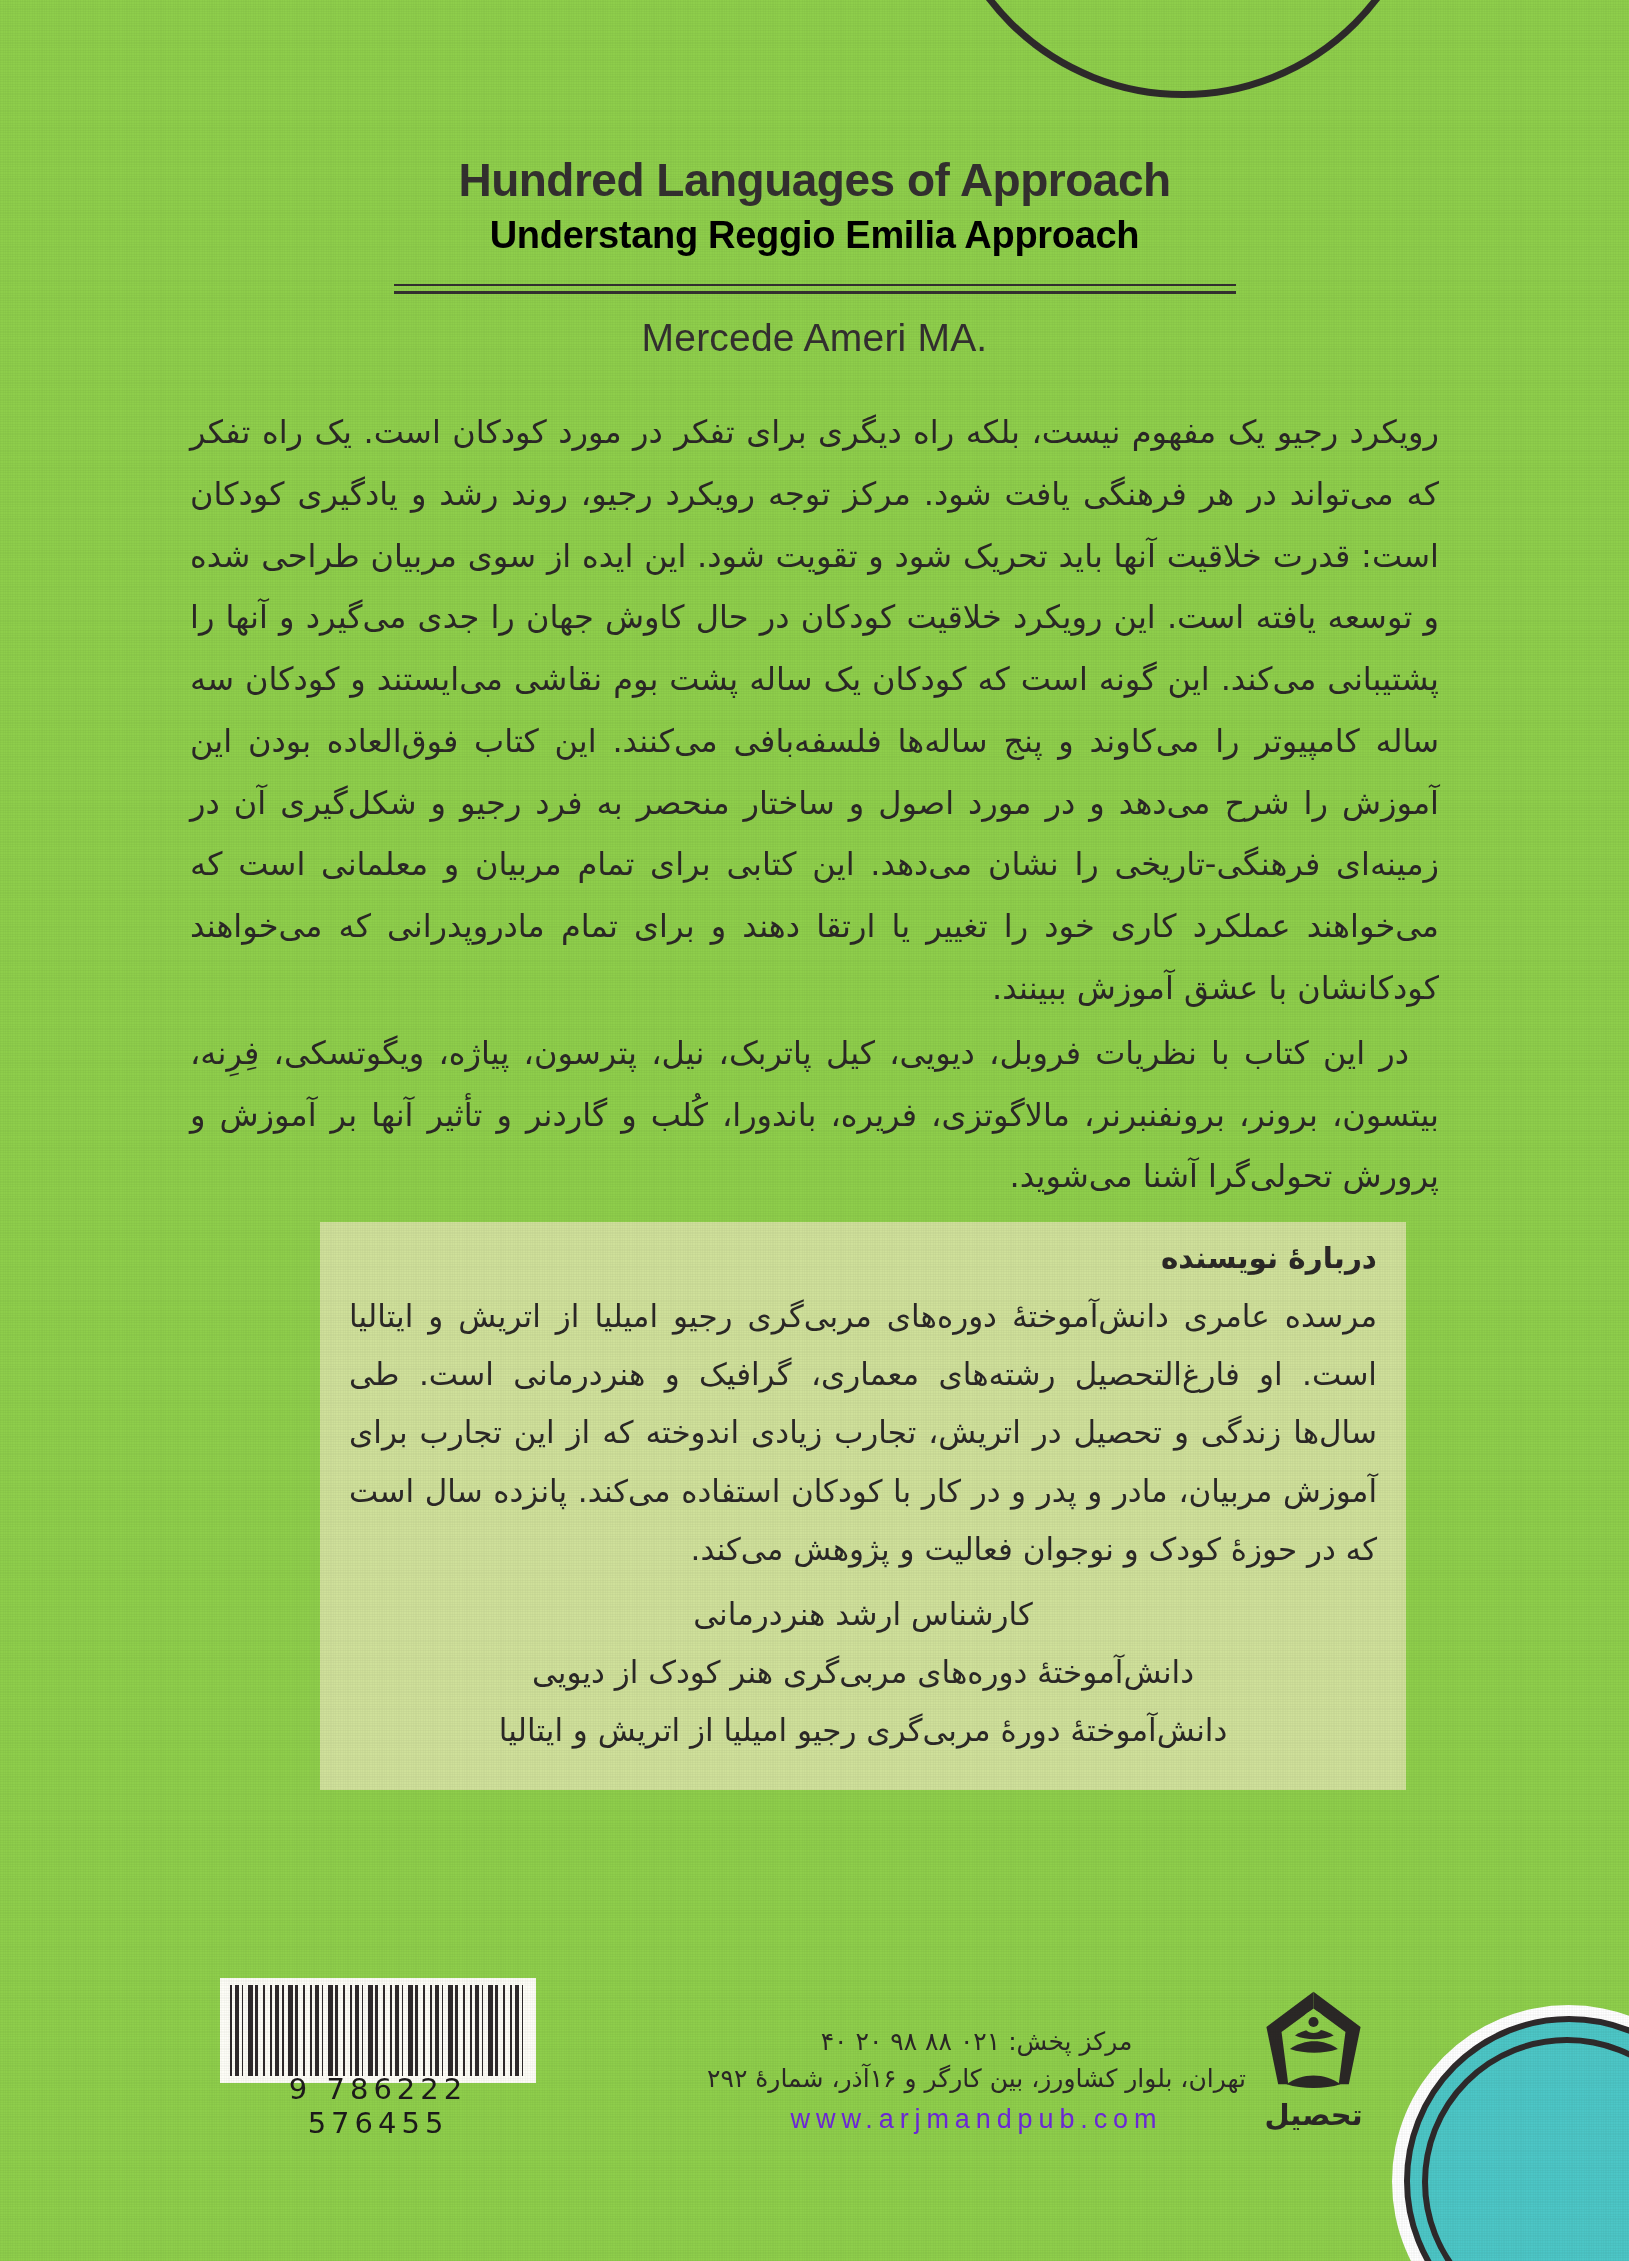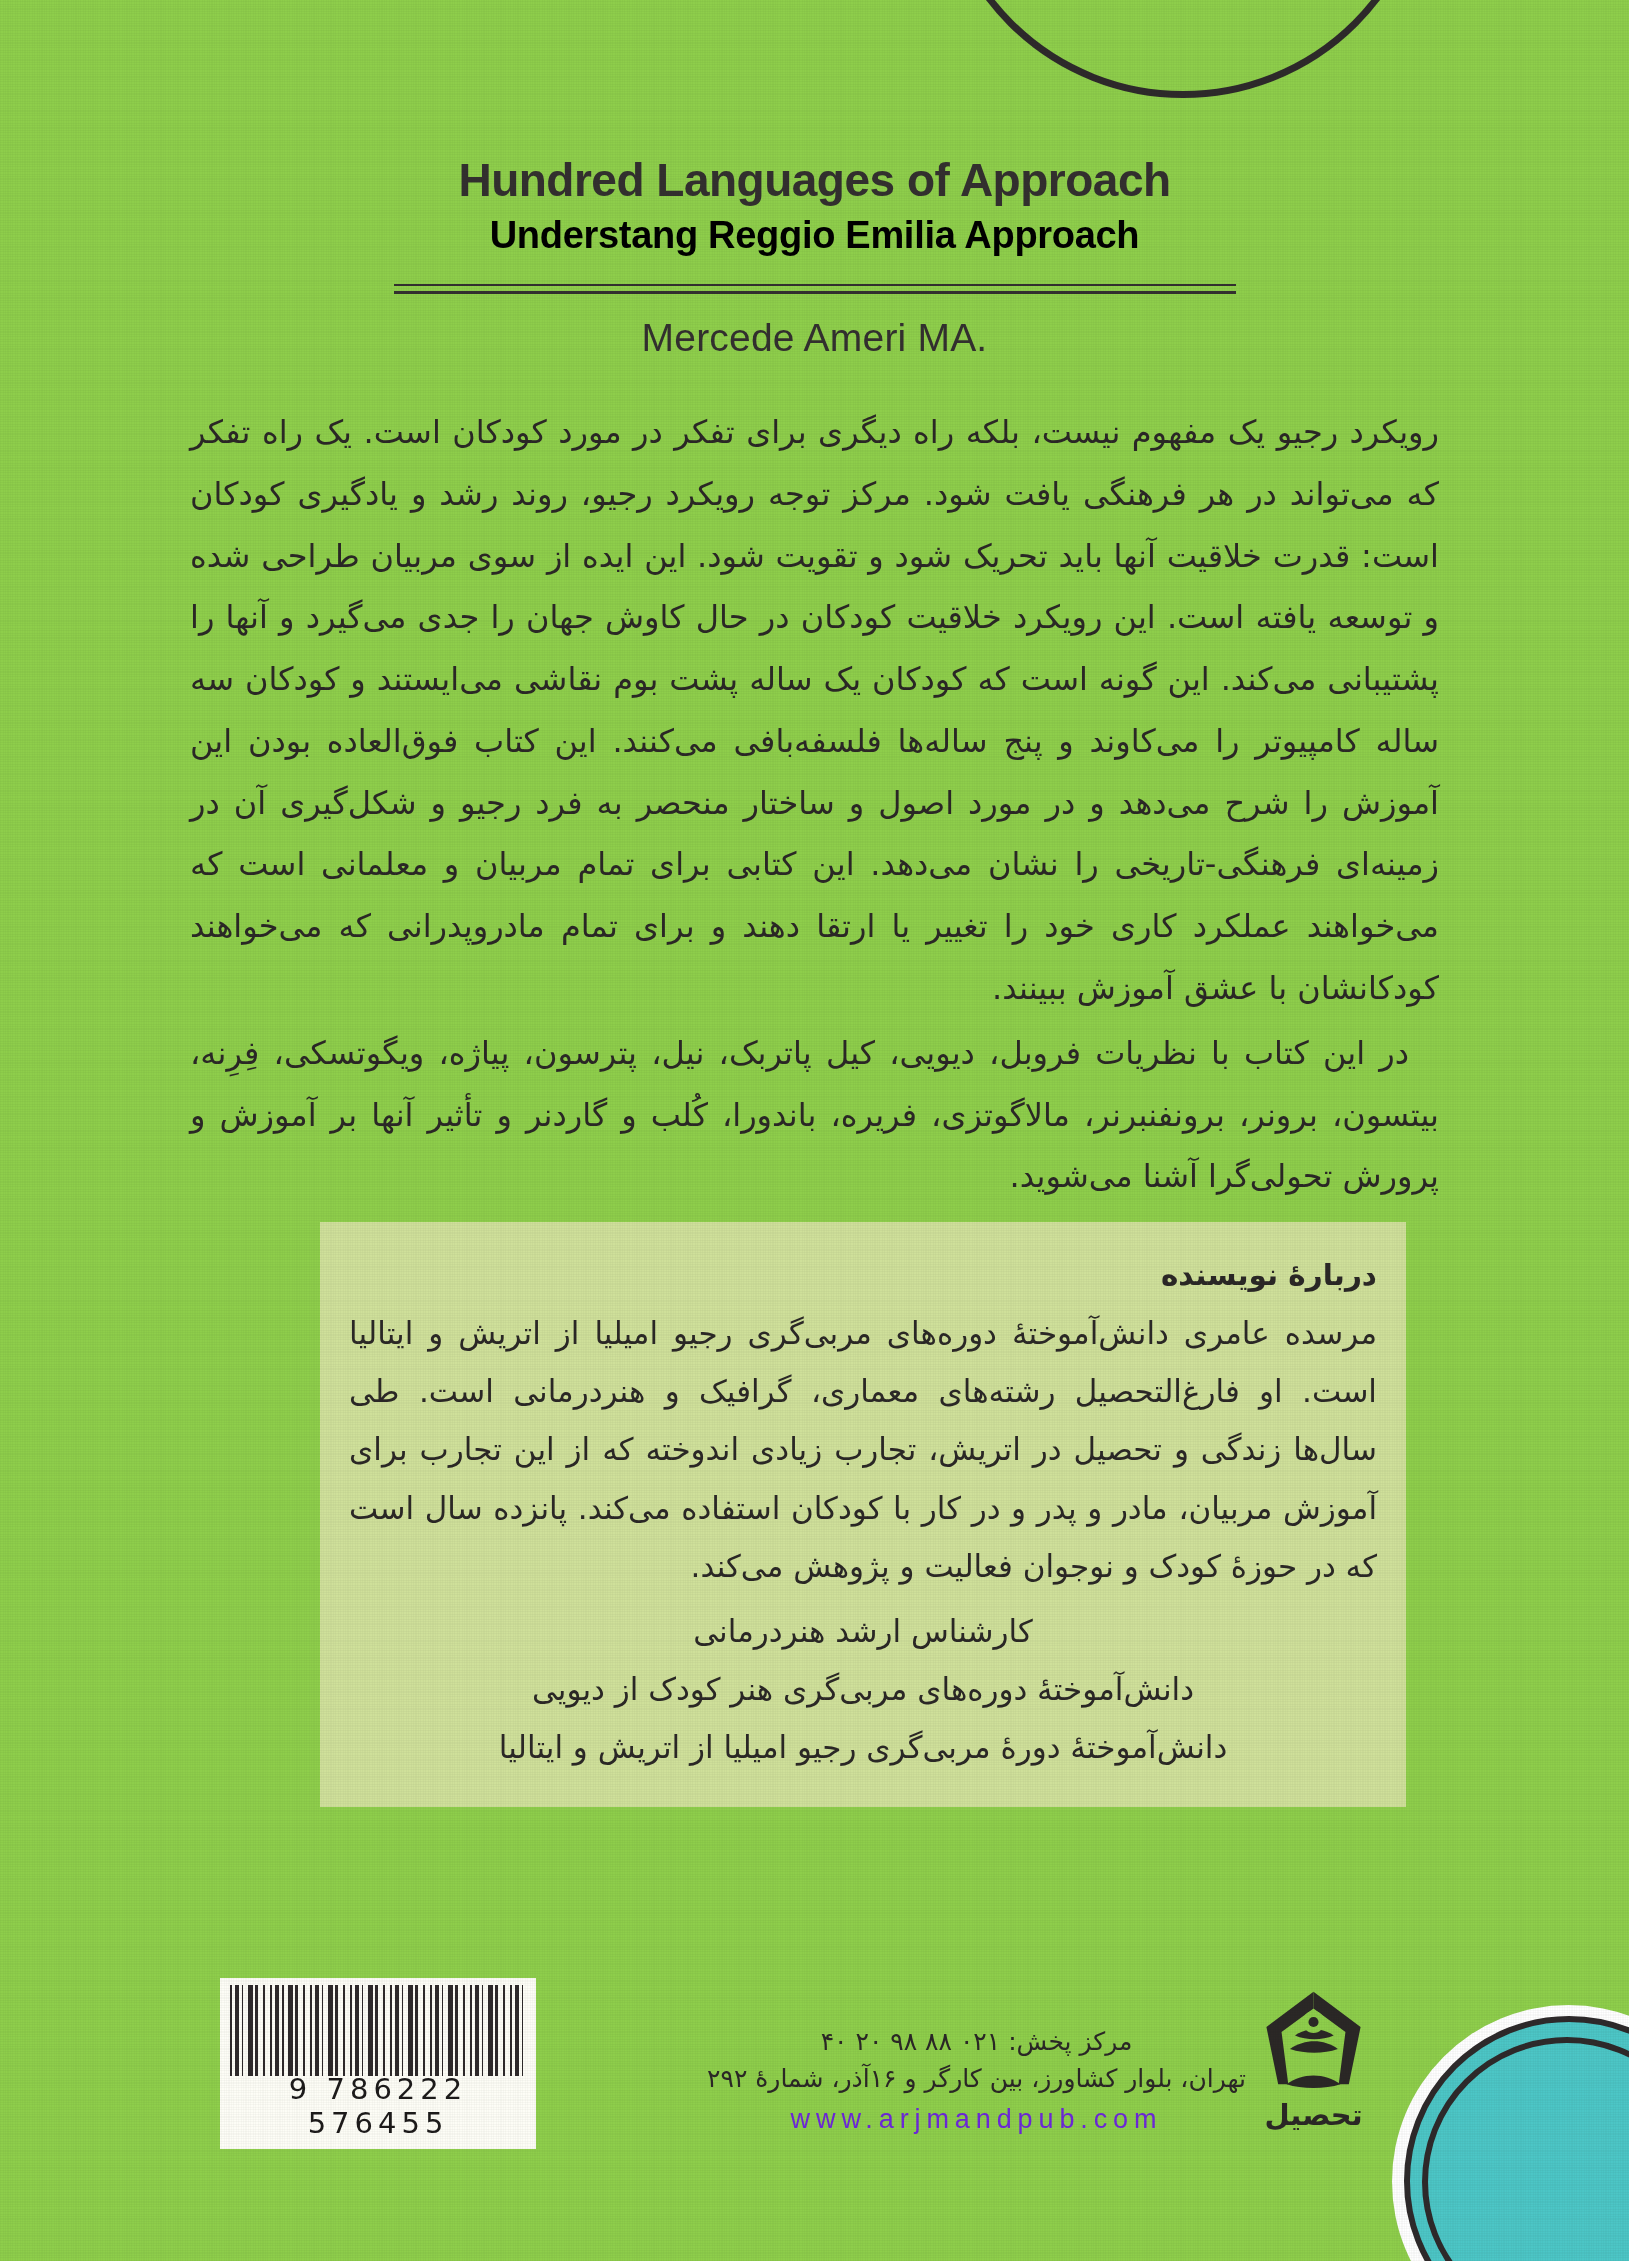--- a/index.html
+++ b/index.html
@@ -117,21 +117,21 @@
   #body-text p { margin: 0; }
   #body-text p + p { margin-top: 3.4px; text-indent: 30px; }
 
   
   #bio-box {
     position: absolute;
     top: 1222px;
     right: 223px;
     width: 1086px;
     background: #cfe09a;
-    padding: 36px 29px 30px 29px;
+    padding: 19px 29px 30px 29px;
     box-sizing: border-box;
     direction: rtl;
   }
   #bio-heading {
     font-family: "DejaVu Sans", "Liberation Sans", sans-serif;
     font-weight: bold;
     font-size: 29.5px;
     color: #2b2826;
     text-align: right;
     margin: 0 0 11.8px 0;
@@ -156,21 +156,21 @@
     line-height: 1.88;
     color: #2b2826;
   }
 
   
   #barcode-box {
     position: absolute;
     top: 1978px;
     left: 220px;
     width: 316px;
-    height: 171px;
+    height: 105px;
     background: #fdfdf6;
     box-sizing: border-box;
     padding: 6.7px 10px 0 10px;
     direction: ltr;
   }
   #barcode-bars {
     height: 91px;
     width: 100%;
     background-repeat: repeat-x;
     background-image: repeating-linear-gradient(90deg,

